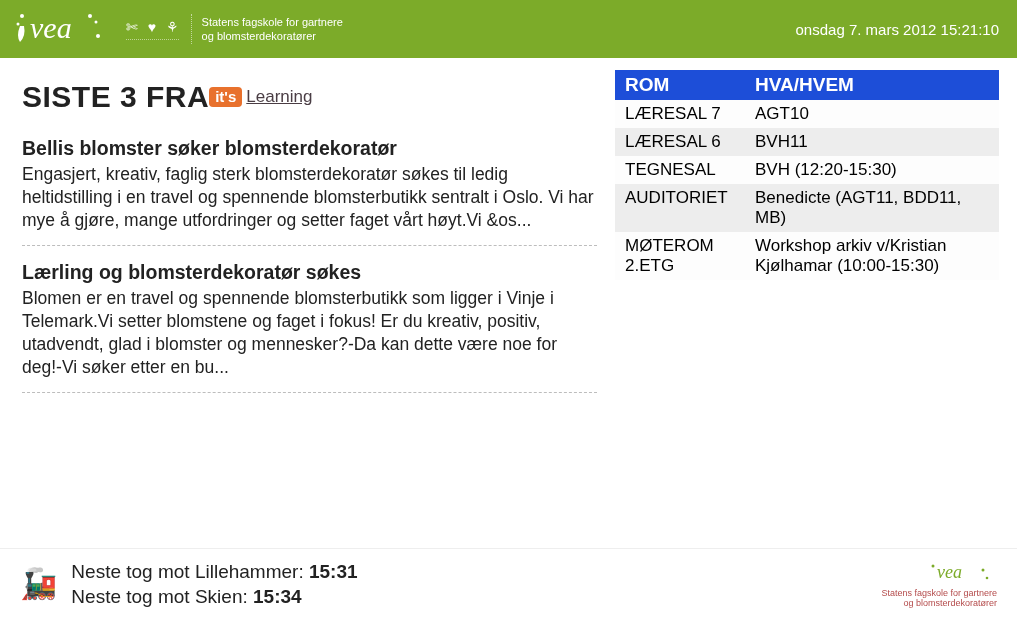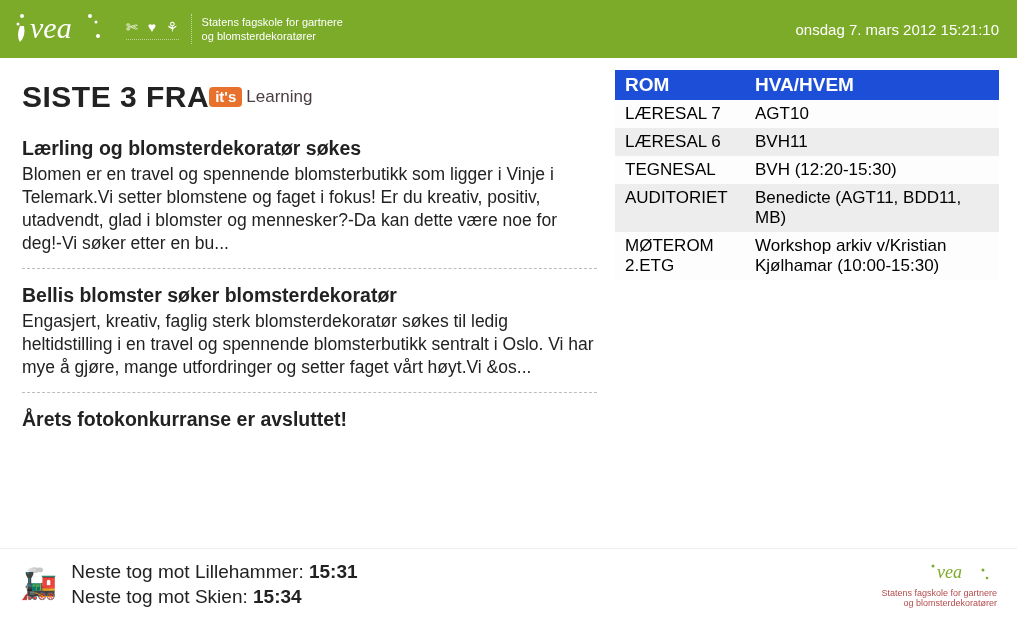--- a/index.html
+++ b/index.html
@@ -79,21 +79,21 @@
     text-align: center;
   }
   .its-pill {
     background: #e8712d;
     color: #fff;
     padding: 1px 6px 2px 6px;
     border-radius: 4px;
     font-weight: bold;
     font-size: 15px;
   }
-  .its-word { font-weight: 300; margin-left: 2px; }
+  .its-word { font-weight: 300; margin-left: 2px; text-decoration: underline; }
 
   .news-item {
     border-bottom: 1px dashed #bdbdbd;
     padding-bottom: 13px;
     margin-bottom: 14px;
     font-size: 17.5px;
     line-height: 1.32;
     color: #222;
   }
   .news-item:last-child { border-bottom: none; }
@@ -198,29 +198,28 @@
     <div class="title-row">
       <span class="title-text">SISTE 3 FRA</span>
       <span class="its-badge">
         <span class="its-pill">it's</span>
         <span class="its-word">Learning</span>
       </span>
     </div>
 
     <div id="news-list">
         <div class="news-item">
+          <div class="news-title">Bellis blomster søker blomsterdekoratør</div>
+          <div>Engasjert, kreativ, faglig sterk blomsterdekoratør søkes til ledig heltidstilling i en travel og spennende blomsterbutikk sentralt i Oslo. Vi har mye å gjøre, mange utfordringer og setter faget vårt høyt.Vi &amp;os...</div>
+        </div>
+        <div class="news-item">
           <div class="news-title">Lærling og blomsterdekoratør søkes</div>
           <div>Blomen er en travel og spennende blomsterbutikk som ligger i Vinje i Telemark.Vi setter blomstene og faget i fokus! Er du kreativ, positiv, utadvendt, glad i blomster og mennesker?-Da kan dette være noe for deg!-Vi søker etter en bu...</div>
         </div>
         <div class="news-item">
-          <div class="news-title">Bellis blomster søker blomsterdekoratør</div>
-          <div>Engasjert, kreativ, faglig sterk blomsterdekoratør søkes til ledig heltidstilling i en travel og spennende blomsterbutikk sentralt i Oslo. Vi har mye å gjøre, mange utfordringer og setter faget vårt høyt.Vi &amp;os...</div>
-        </div>
-        <div class="news-item">
-          <div class="news-title">Årets fotokonkurranse er avsluttet!</div>
         </div>
       </div>
   </div>
 
   <div class="right">
     <table class="room">
       <thead>
         <tr>
           <th>ROM</th>
           <th>HVA/HVEM</th>

